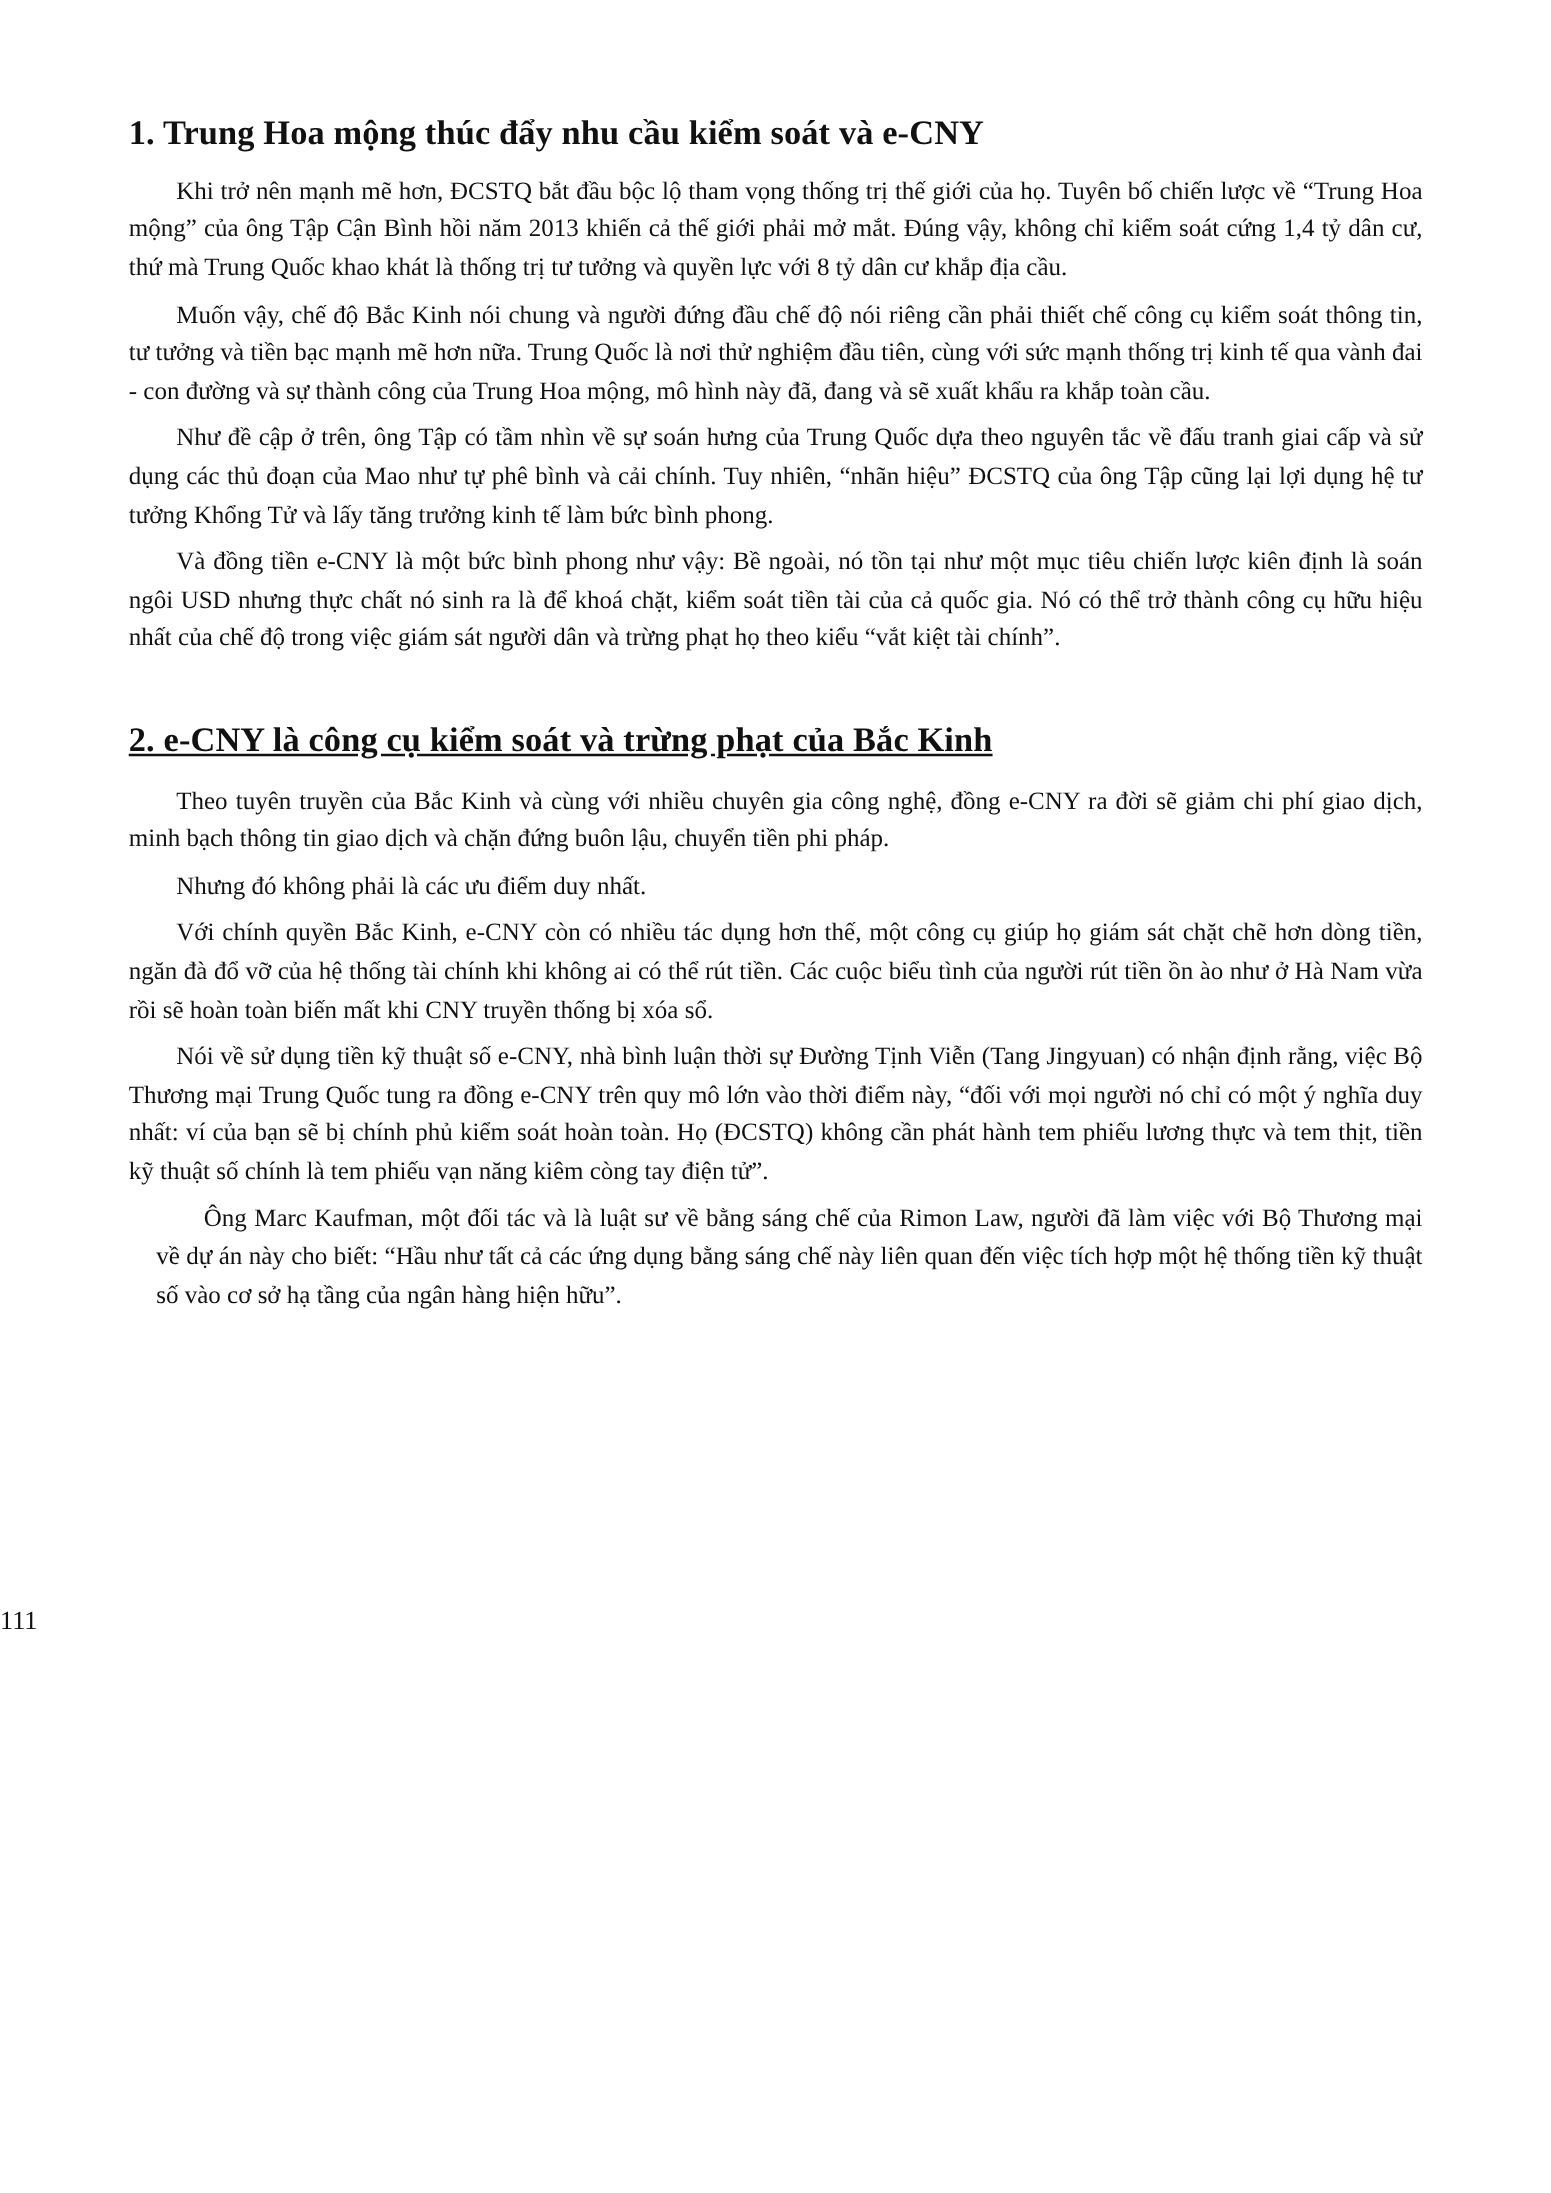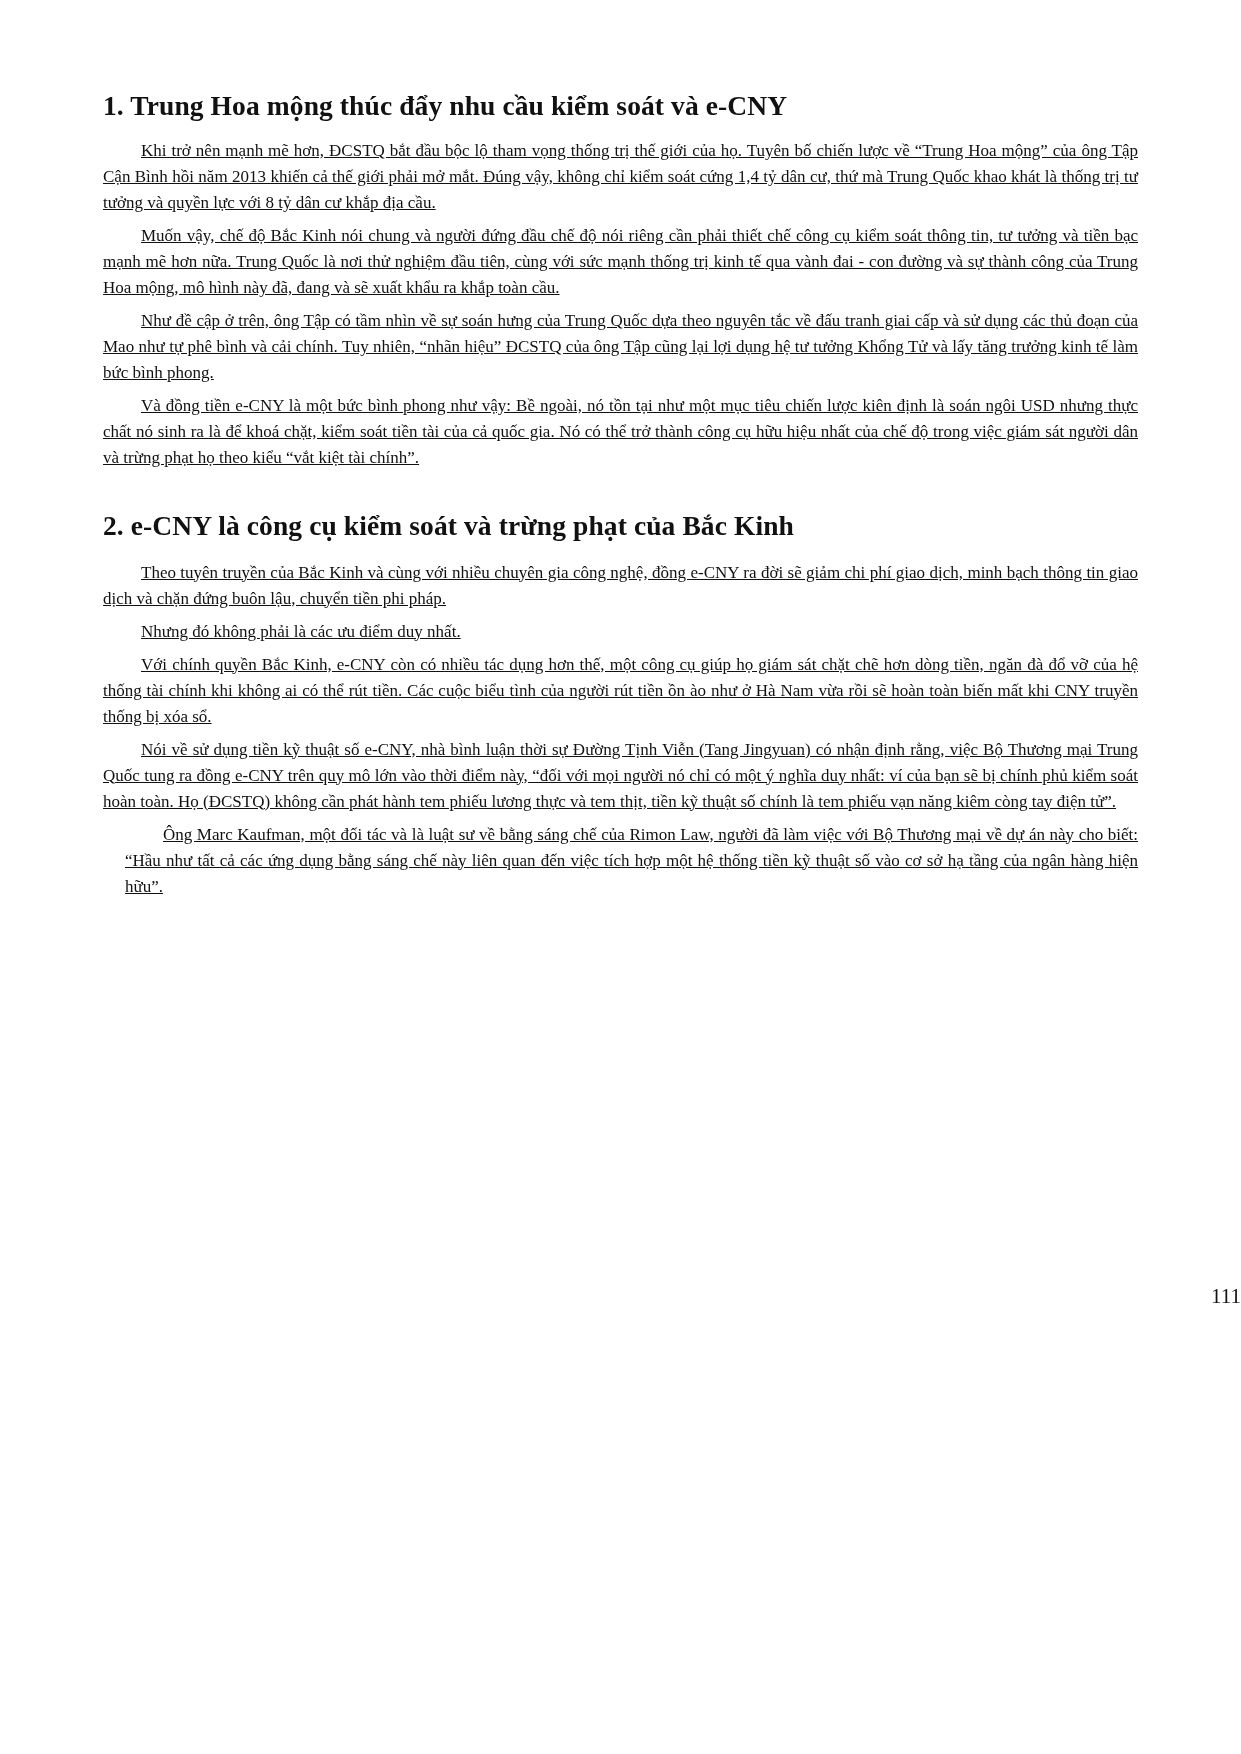--- a/index.html
+++ b/index.html
@@ -27,46 +27,46 @@
   h2.section-heading {
     font-family: "Liberation Serif", "DejaVu Serif", serif;
     font-weight: bold;
     font-size: 27.5px;
     line-height: 1.30;
     margin: 0 0 14px 0;
     padding: 0;
     letter-spacing: 0.1px;
   }
   h2.section-heading.second {
-    margin-top: 37px;
+    margin-top: 48px;
     margin-bottom: 16px;
+    text-decoration: underline;
   }
   p.para {
-    font-size: 17px;
+    font-size: 20px;
     line-height: 1.53;
     margin: 0 0 7px 0;
     text-align: justify;
     text-justify: inter-word;
     text-indent: 38px;
     hyphens: none;
-    text-decoration: underline;
   }
   p.para:last-child {
     margin-bottom: 0;
     margin-left: 22px;
   }
   .gap-after {
     margin-bottom: 12px;
   }
   .page-number {
     position: absolute;
     left: 0;
     right: 0;
     bottom: 66px;
-    text-align: right;
+    text-align: left;
     font-size: 21px;
     font-family: "Liberation Serif", "DejaVu Serif", serif;
     color: #111111;
   }
 </style>
 </head>
 <body>
 
 <div class="page">
   <div class="content">

